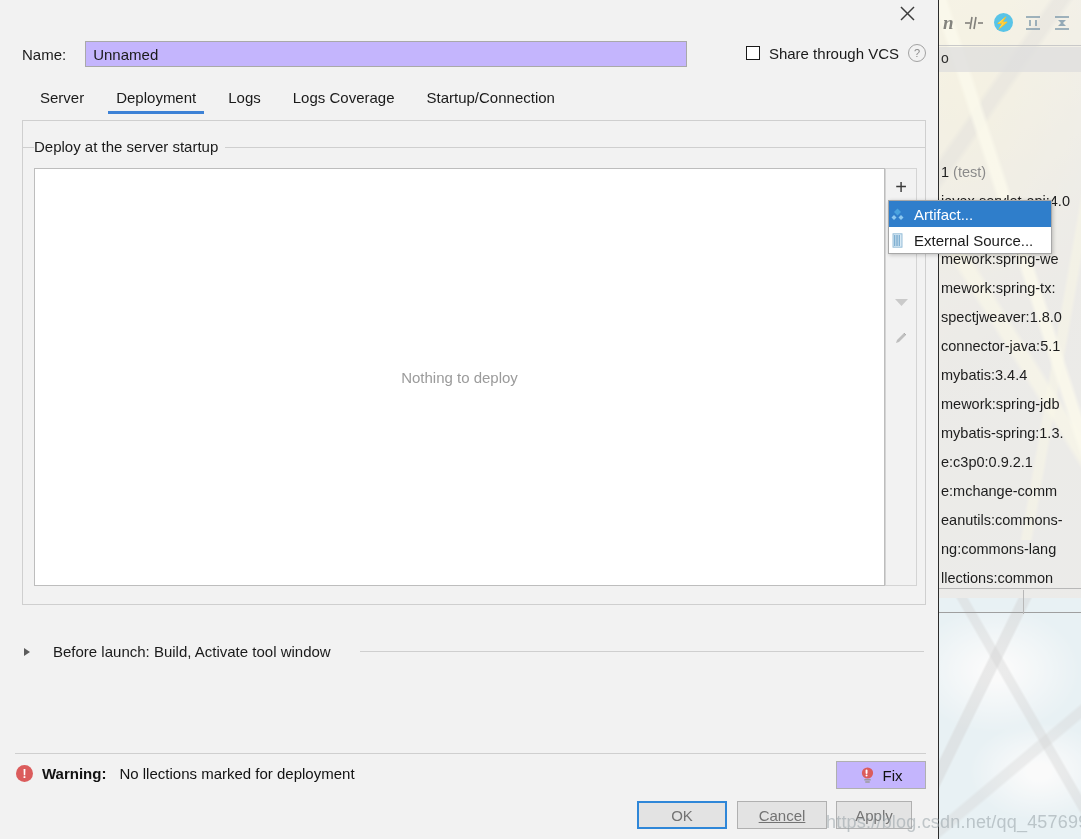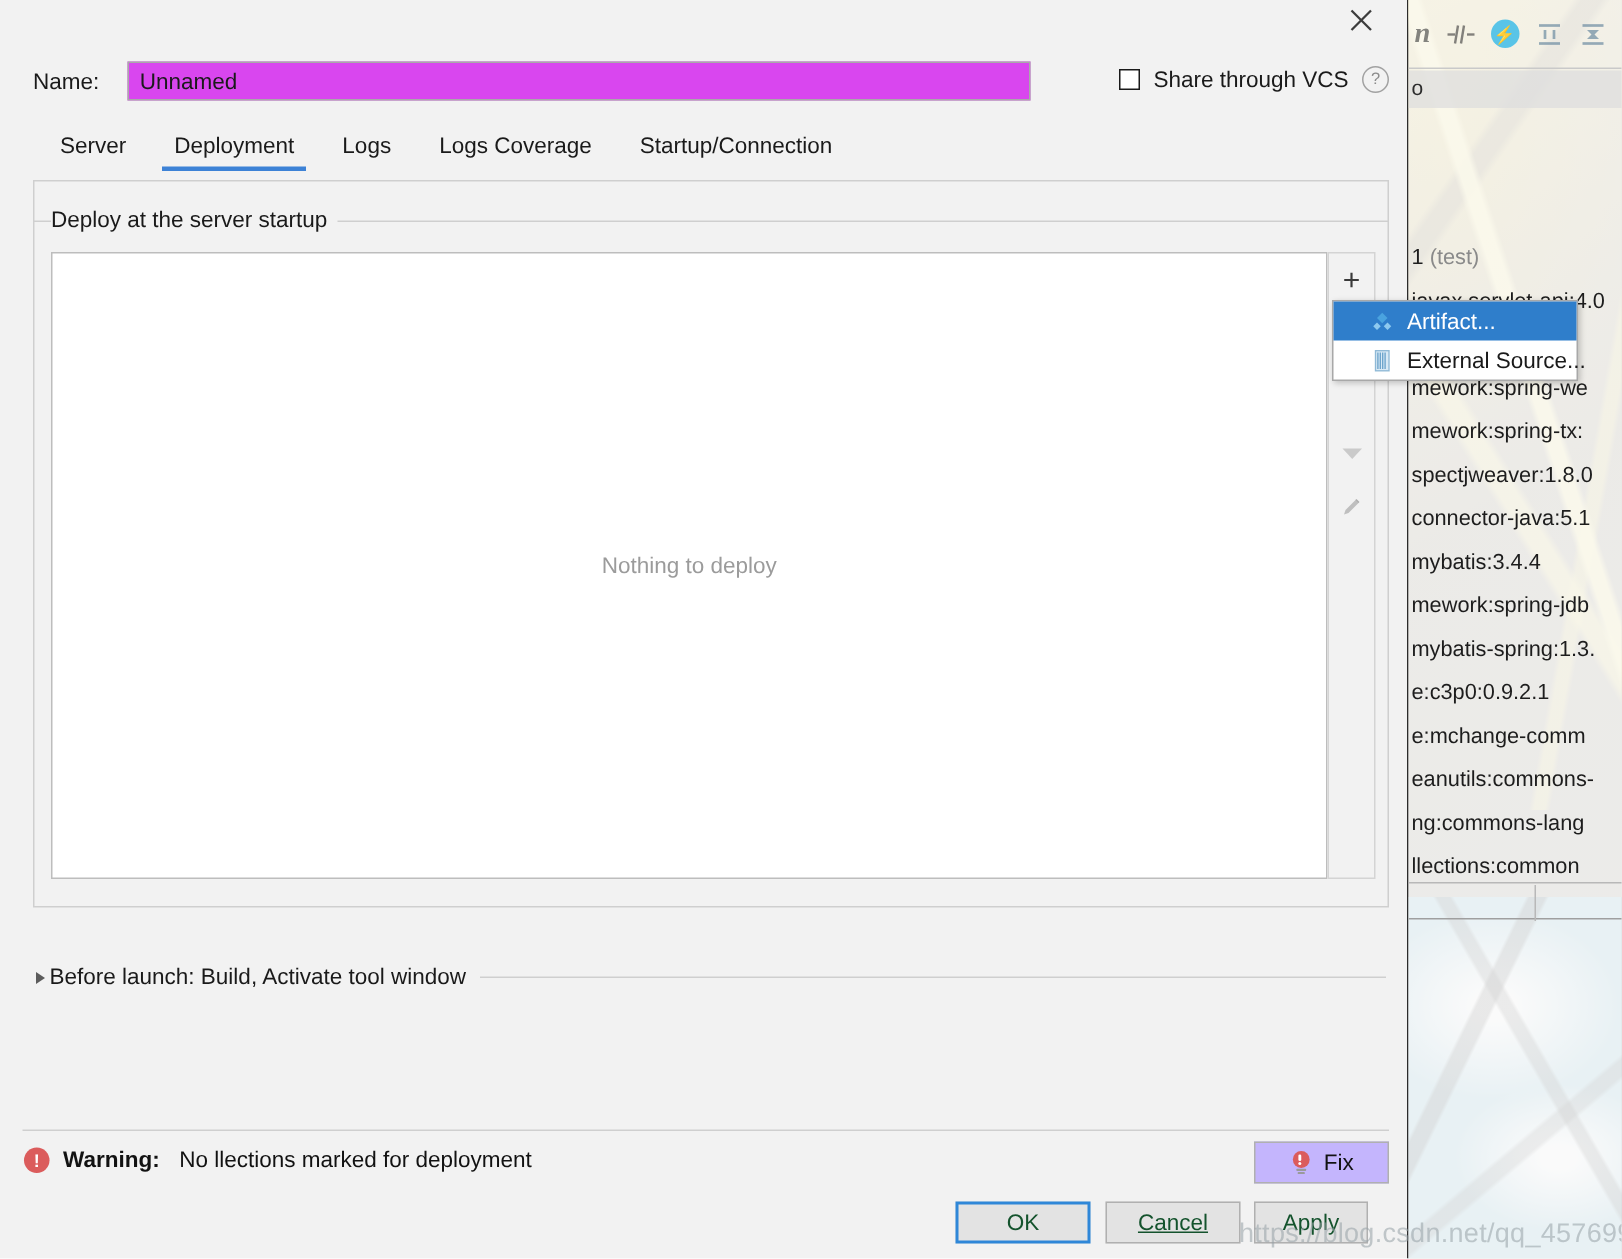--- a/index.html
+++ b/index.html
@@ -173,21 +173,21 @@
     left: 22px; top: 41px;
     display: flex; align-items: center;
   }
   #name-label { font-size: 15px; color: #1a1a1a; }
   #name-input {
     margin-left: 19px;
     width: 602px;
     height: 26px;
     box-sizing: border-box;
     border: 1px solid #a9a9a9;
-    background: #d946ef;
+    background: #c4b5fd;
     font-family: "Liberation Sans", sans-serif;
     font-size: 15px;
     color: #1a1a1a;
     padding: 0 7px;
     outline: none;
   }
 
   #vcs-row {
     position: absolute;
     right: 12px; top: 44px;
@@ -307,37 +307,37 @@
     border: 1px solid #a8a8a8;
     box-shadow: 1px 1px 4px rgba(0,0,0,0.22);
     z-index: 30;
     padding: 0;
   }
   .menu-item {
     display: flex;
     align-items: center;
     gap: 9px;
     height: 26px;
-    padding: 0 24px;
+    padding: 0 0;
     font-size: 15px;
     color: #1a1a1a;
     cursor: pointer;
     white-space: nowrap;
   }
   .menu-item.selected {
     background: #2f7ecb;
     color: #ffffff;
   }
   .mi-icon { width: 16px; height: 16px; flex: none; display:flex; align-items:center; justify-content:center;}
 
   
   #before-launch {
     position: absolute;
     left: 24px; top: 643px;
-    display: flex; align-items: center; gap: 3px;
+    display: flex; align-items: center; gap: 23px;
     width: 900px;
   }
   #before-launch-arrow {
     width: 0; height: 0;
     border-left: 6px solid #5c5c5c;
     border-top: 4.5px solid transparent;
     border-bottom: 4.5px solid transparent;
     cursor: pointer;
   }
   #before-launch-label { font-size: 15px; color: #1a1a1a; white-space: nowrap; }
@@ -382,21 +382,21 @@
 
   
   .act-btn {
     position: absolute;
     top: 801px;
     height: 28px;
     box-sizing: border-box;
     background: #e3e3e3;
     border: 1px solid #b0b0b0;
     display: flex; align-items: center; justify-content: center;
-    font-size: 15px; color: #14532d;
+    font-size: 15px; color: #737373;
     cursor: pointer;
   }
   #ok-button { left: 637px; width: 90px; border: 2px solid #2f87d8; }
   #cancel-button { left: 737px; width: 90px; text-decoration: underline; }
   #apply-button { left: 836px; width: 76px; }
 </style>
 </head>
 <body>
 
 <div id="ide-background">

